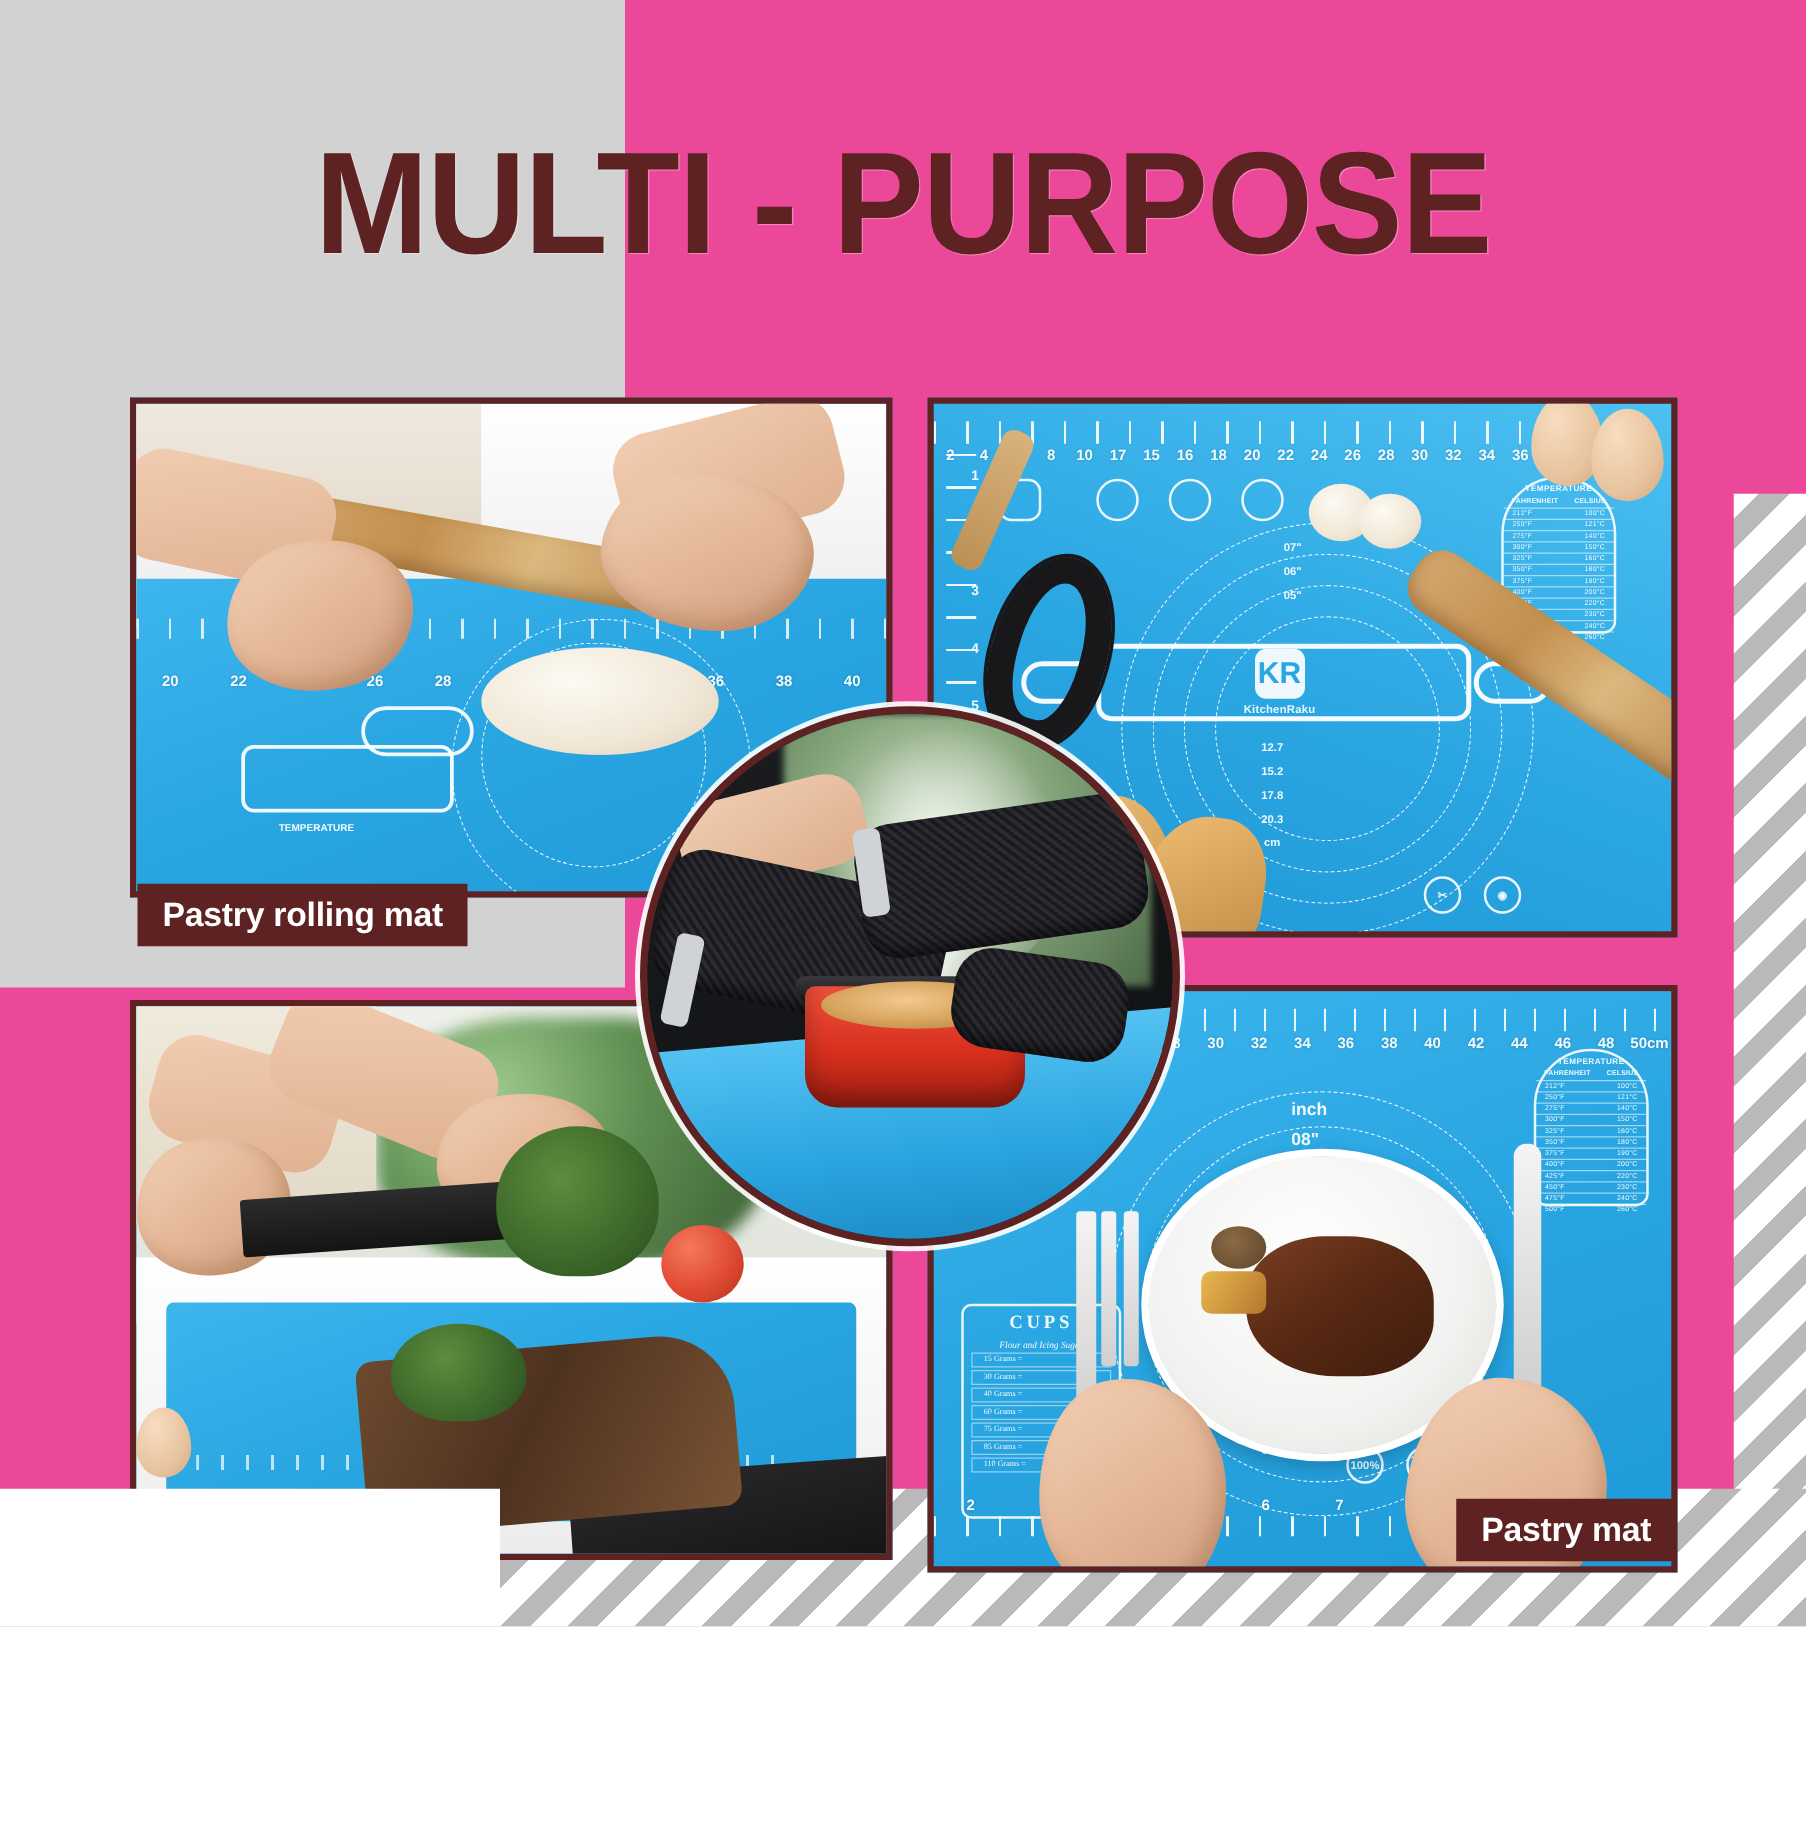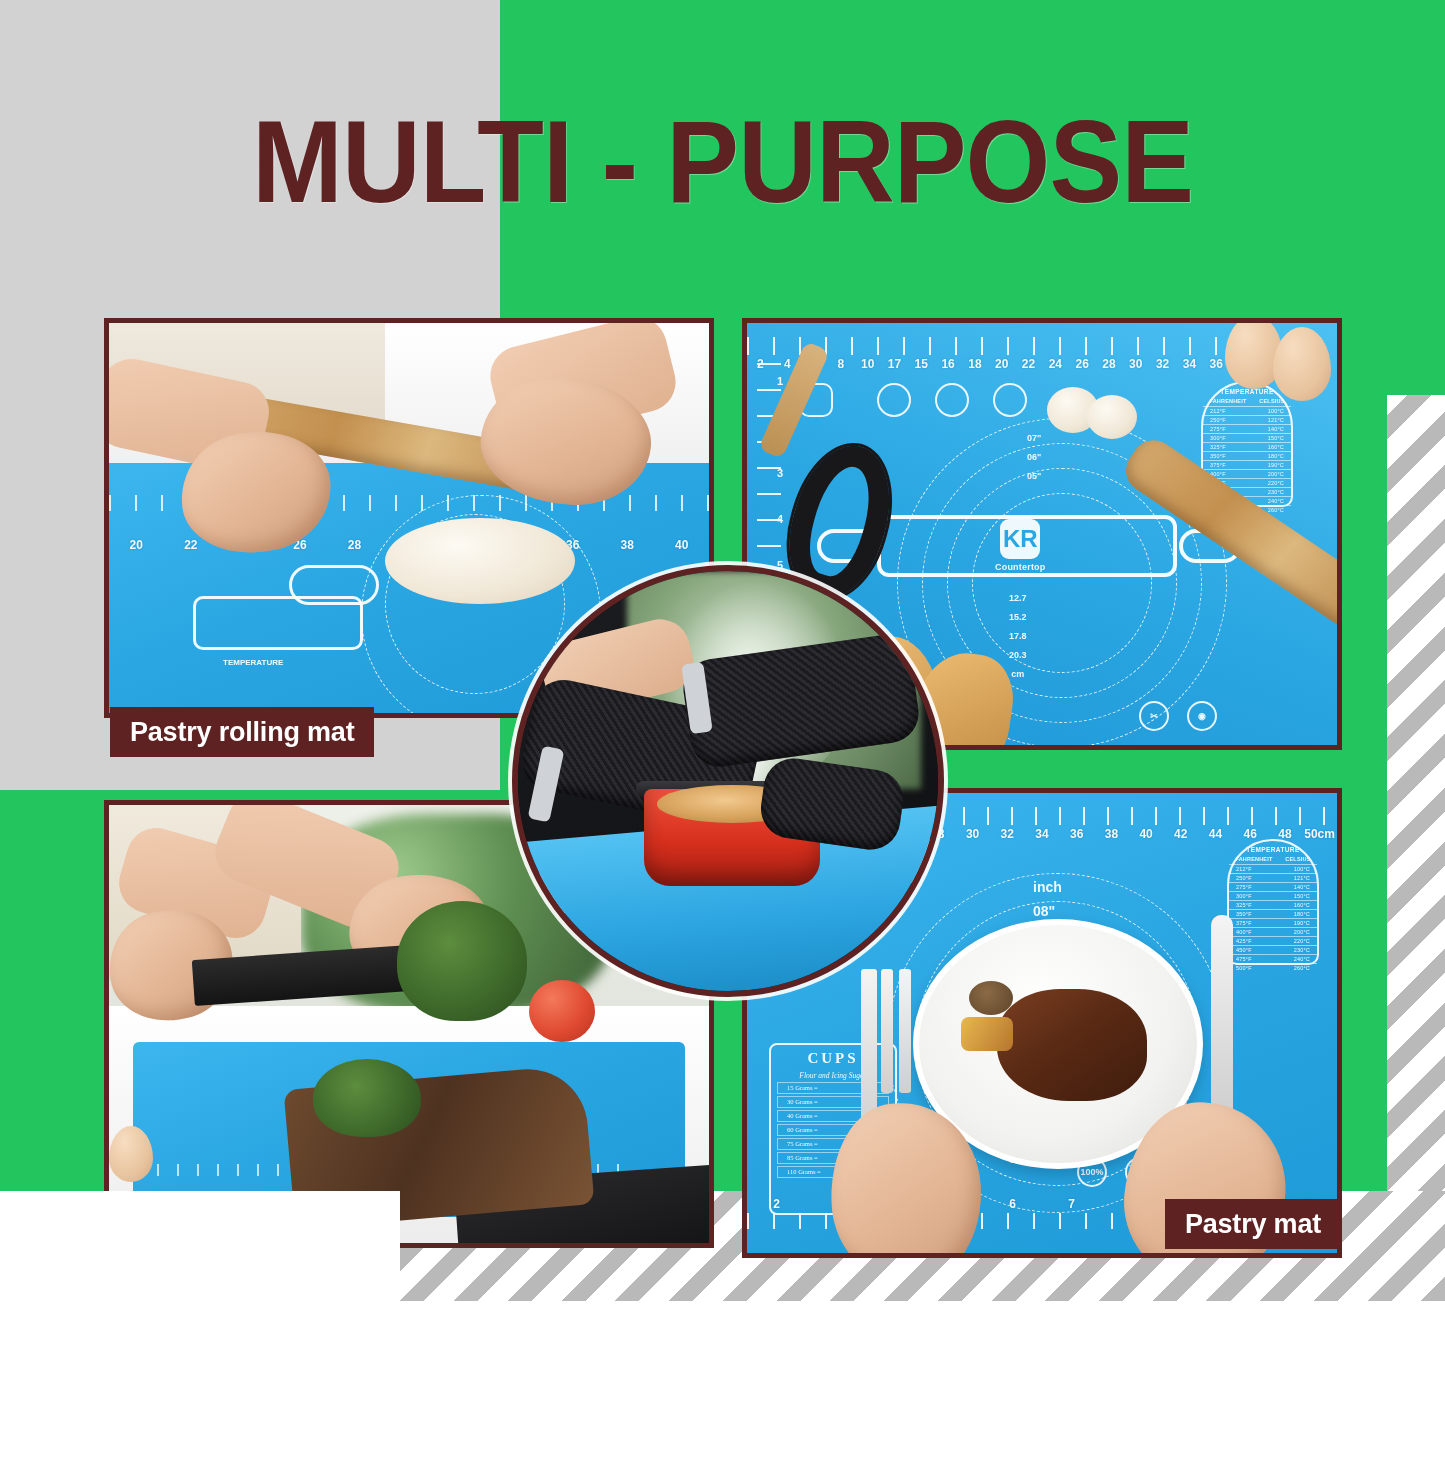--- a/index.html
+++ b/index.html
@@ -2,21 +2,21 @@
 <html><head>
 <meta charset="utf-8">
 <style>
   * { box-sizing: border-box; margin: 0; padding: 0; }
   html, body {
     width: 1445px; height: 1459px;
     background: #ffffff;
     font-family: "Liberation Sans", sans-serif;
     overflow: hidden;
   }
-  .stage { position: relative; width: 1445px; height: 1459px; background:#22c55e; }
+  .stage { position: relative; width: 1445px; height: 1459px; background:#ec4899; }
 
   
   .gray-block {
     position: absolute; left: 0; top: 0; width: 500px; height: 790px;
     background: #d2d2d2;
   }
   .stripes-right {
     position: absolute; right: 0; top: 395px; width: 58px; height: 900px;
     background: repeating-linear-gradient(
       -45deg,
@@ -334,21 +334,21 @@
       <span>20.3</span>
       <span>cm</span>
     </div>
 
     <div class="rollingpin" style="left:130px;top:192px;"></div>
     <div class="pin-handle" style="left:70px;top:206px;"></div>
     <div class="pin-handle" style="left:432px;top:206px;"></div>
 
     <div class="logo-mark" style="left:248px;top:196px;">
       <div class="logo-kr">KR</div>
-      <div class="logo-text">Countertop</div>
+      <div class="logo-text">KitchenRaku</div>
     </div>
 
     <div class="temp-card" style="right:44px;top:58px;">
       <div class="tc-title">TEMPERATURE</div>
       <div class="tc-head">
         <span>FAHRENHEIT</span>
         <span>CELSIUS</span>
       </div>
       <div class="tc-rows">
         <div class="tc-row">

